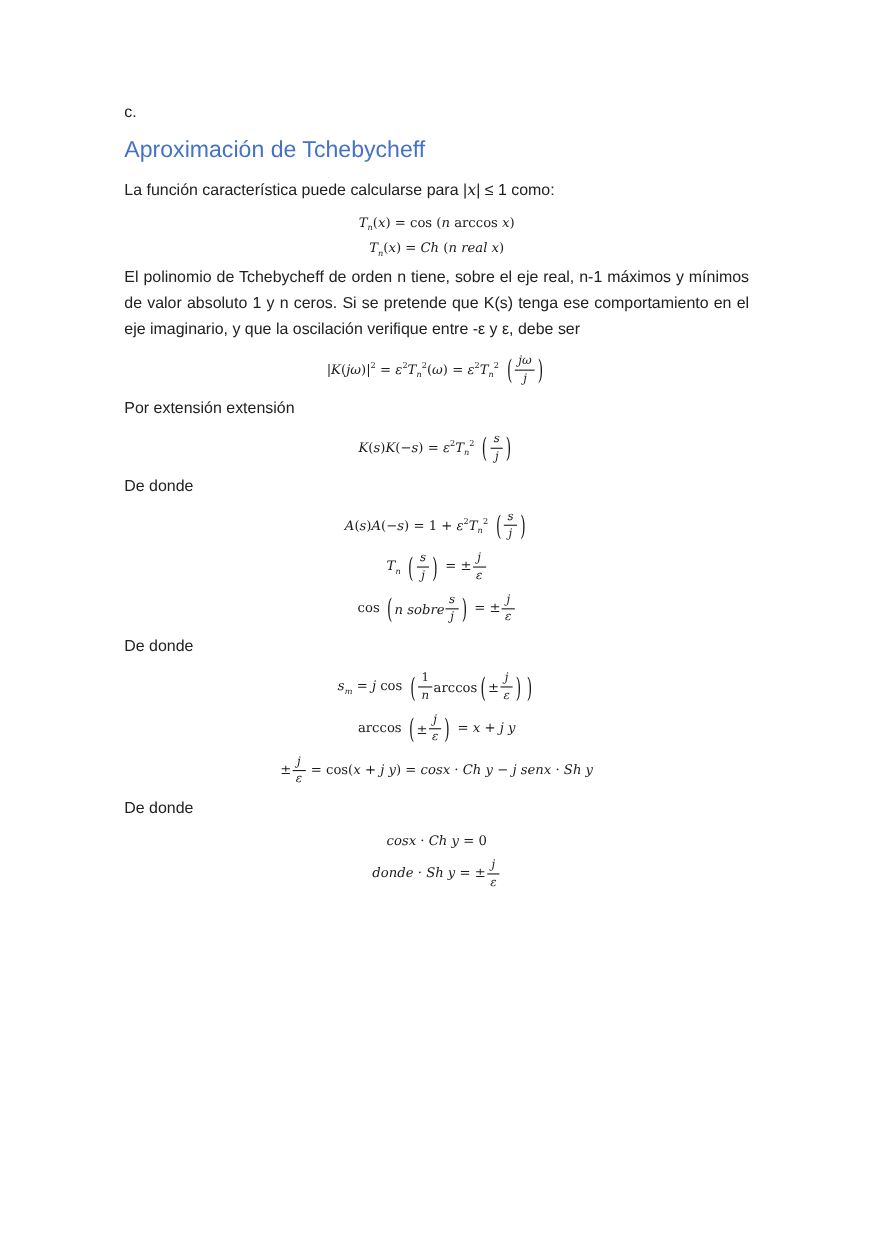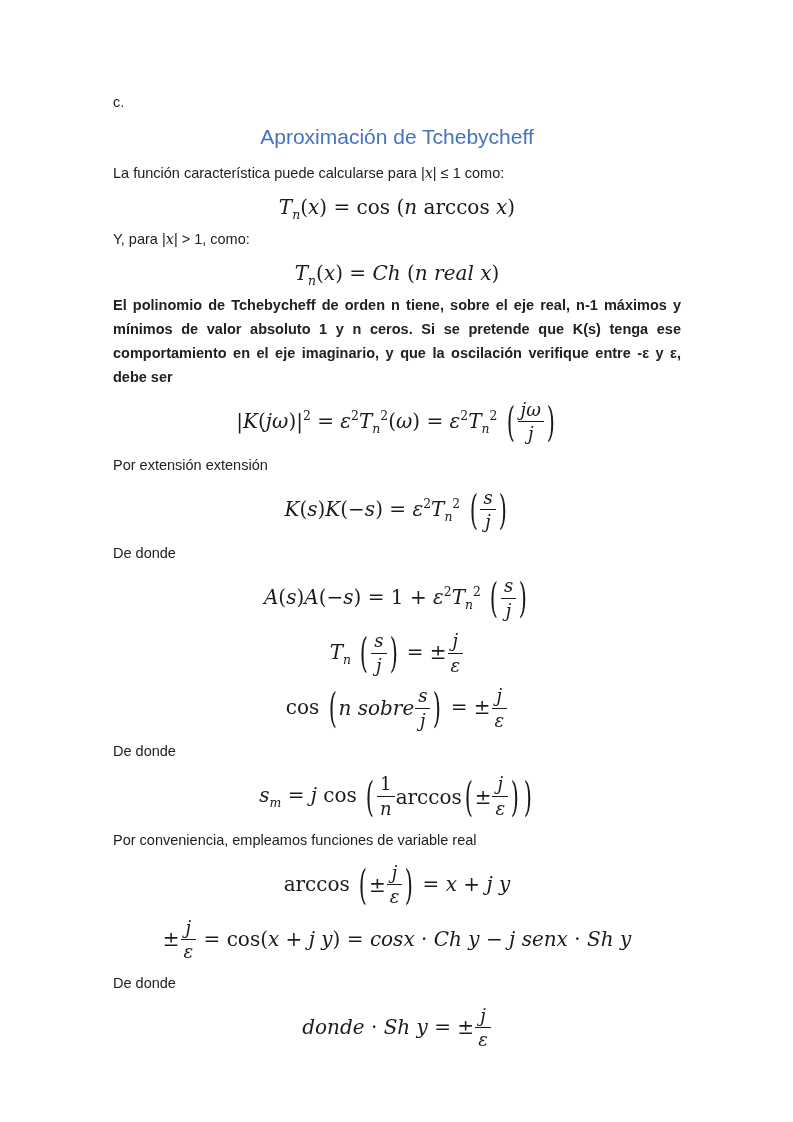--- a/index.html
+++ b/index.html
@@ -15,32 +15,31 @@
     width: 793px; height: 1122px;
     padding: 91px 112px 30px 113px;
     background: #ffffff;
   }
   .para {
     font-size: 14.5px;
     line-height: 1.65;
     margin: 0 0 9px 0;
     color: #212121;
   }
-  .para.justify { text-align: justify; font-weight: bold; }
+  .para.justify { text-align: justify; }
   .heading {
     font-size: 21px;
     font-weight: 400;
     line-height: 1.25;
     margin: 4px 0 12px 0;
-    text-align: center;
   }
   .formula {
     text-align: center;
     font-family: "DejaVu Serif", serif;
-    font-size: 20px;
+    font-size: 12px;
     color: #1b1b1b;
     margin: 2px 0 9px 0;
   }
   .f-inner { display: inline-block; }
   .rm { font-style: normal; }
   .it, .para .it {
     font-family: "DejaVu Serif", serif;
     font-style: italic;
   }
   sub, sup { font-size: 0.62em; line-height: 0; }
@@ -78,21 +77,20 @@
 </style>
 </head>
 <body>
 
 <div class="page">
   <div id="doc">
       <p class="para"><span class="rm">c.</span></p>
       <h1 class="heading" style="color: rgb(68, 114, 196);"><span class="rm">Aproximación de Tchebycheff</span></h1>
       <p class="para"><span class="rm">La función característica puede calcularse para |</span><span class="it">x</span><span class="rm">| ≤ 1 como:</span></p>
       <div class="formula"><span class="f-inner"><span class="it">T</span><sub>n</sub><span class="rm">(</span><span class="it">x</span><span class="rm">) = cos (</span><span class="it">n</span><span class="rm"> arccos </span><span class="it">x</span><span class="rm">)</span></span></div>
-      <p class="para"><span class="rm">Y, para |</span><span class="it">x</span><span class="rm">| &gt; 1, como:</span></p>
       <div class="formula"><span class="f-inner"><span class="it">T</span><sub>n</sub><span class="rm">(</span><span class="it">x</span><span class="rm">) = </span><span class="it">Ch</span><span class="rm"> (</span><span class="it">n real x</span><span class="rm">)</span></span></div>
       <p class="para justify"><span class="rm">El polinomio de Tchebycheff de orden n tiene, sobre el eje real, n-1 máximos y mínimos de valor absoluto 1 y n ceros. Si se pretende que K(s) tenga ese comportamiento en el eje imaginario, y que la oscilación verifique entre -ε y ε, debe ser</span></p>
       <div class="formula"><span class="f-inner"><span class="rm">|</span><span class="it">K</span><span class="rm">(</span><span class="it">jω</span><span class="rm">)|</span><sup>2</sup><span class="rm"> = </span><span class="it">ε</span><sup>2</sup><span class="it">T</span><sub>n</sub><sup>2</sup><span class="rm">(</span><span class="it">ω</span><span class="rm">) = </span><span class="it">ε</span><sup>2</sup><span class="it">T</span><sub>n</sub><sup>2</sup><span class="rm"> </span><span class="pg">
             <span class="bp">(</span>
             <span class="pin">
               <span class="frac">
                 <span class="num"><span class="it">jω</span></span>
                 <span class="den"><span class="it">j</span></span>
               </span>
             </span>
@@ -158,29 +156,29 @@
                   <span class="frac">
                     <span class="num"><span class="it">j</span></span>
                     <span class="den"><span class="it">ε</span></span>
                   </span>
                 </span>
                 <span class="bp">)</span>
               </span>
             </span>
             <span class="bp">)</span>
           </span></span></div>
-      <p class="para"><span class="rm">Por conveniencia, empleamos funciones de variable real</span></p>
       <div class="formula"><span class="f-inner"><span class="rm">arccos </span><span class="pg">
             <span class="bp">(</span>
             <span class="pin">
               <span class="rm">±</span>
               <span class="frac">
                 <span class="num"><span class="it">j</span></span>
                 <span class="den"><span class="it">ε</span></span>
               </span>
             </span>
             <span class="bp">)</span>
           </span><span class="rm"> = </span><span class="it">x</span><span class="rm"> + </span><span class="it">j y</span></span></div>
       <div class="formula"><span class="f-inner"><span class="rm">±</span><span class="frac"><span class="num"><span class="it">j</span></span><span class="den"><span class="it">ε</span></span></span><span class="rm"> = cos(</span><span class="it">x</span><span class="rm"> + </span><span class="it">j y</span><span class="rm">) = </span><span class="it">cosx</span><span class="rm"> · </span><span class="it">Ch y</span><span class="rm"> − </span><span class="it">j senx</span><span class="rm"> · </span><span class="it">Sh y</span></span></div>
       <p class="para"><span class="rm">De donde</span></p>
+      <div class="formula"><span class="f-inner"><span class="it">cosx</span><span class="rm"> · </span><span class="it">Ch y</span><span class="rm"> = 0</span></span></div>
       <div class="formula"><span class="f-inner"><span class="it">donde</span><span class="rm"> · </span><span class="it">Sh y</span><span class="rm"> =  ±</span><span class="frac"><span class="num"><span class="it">j</span></span><span class="den"><span class="it">ε</span></span></span></span></div>
     </div>
 </div>
 
 </body></html>

